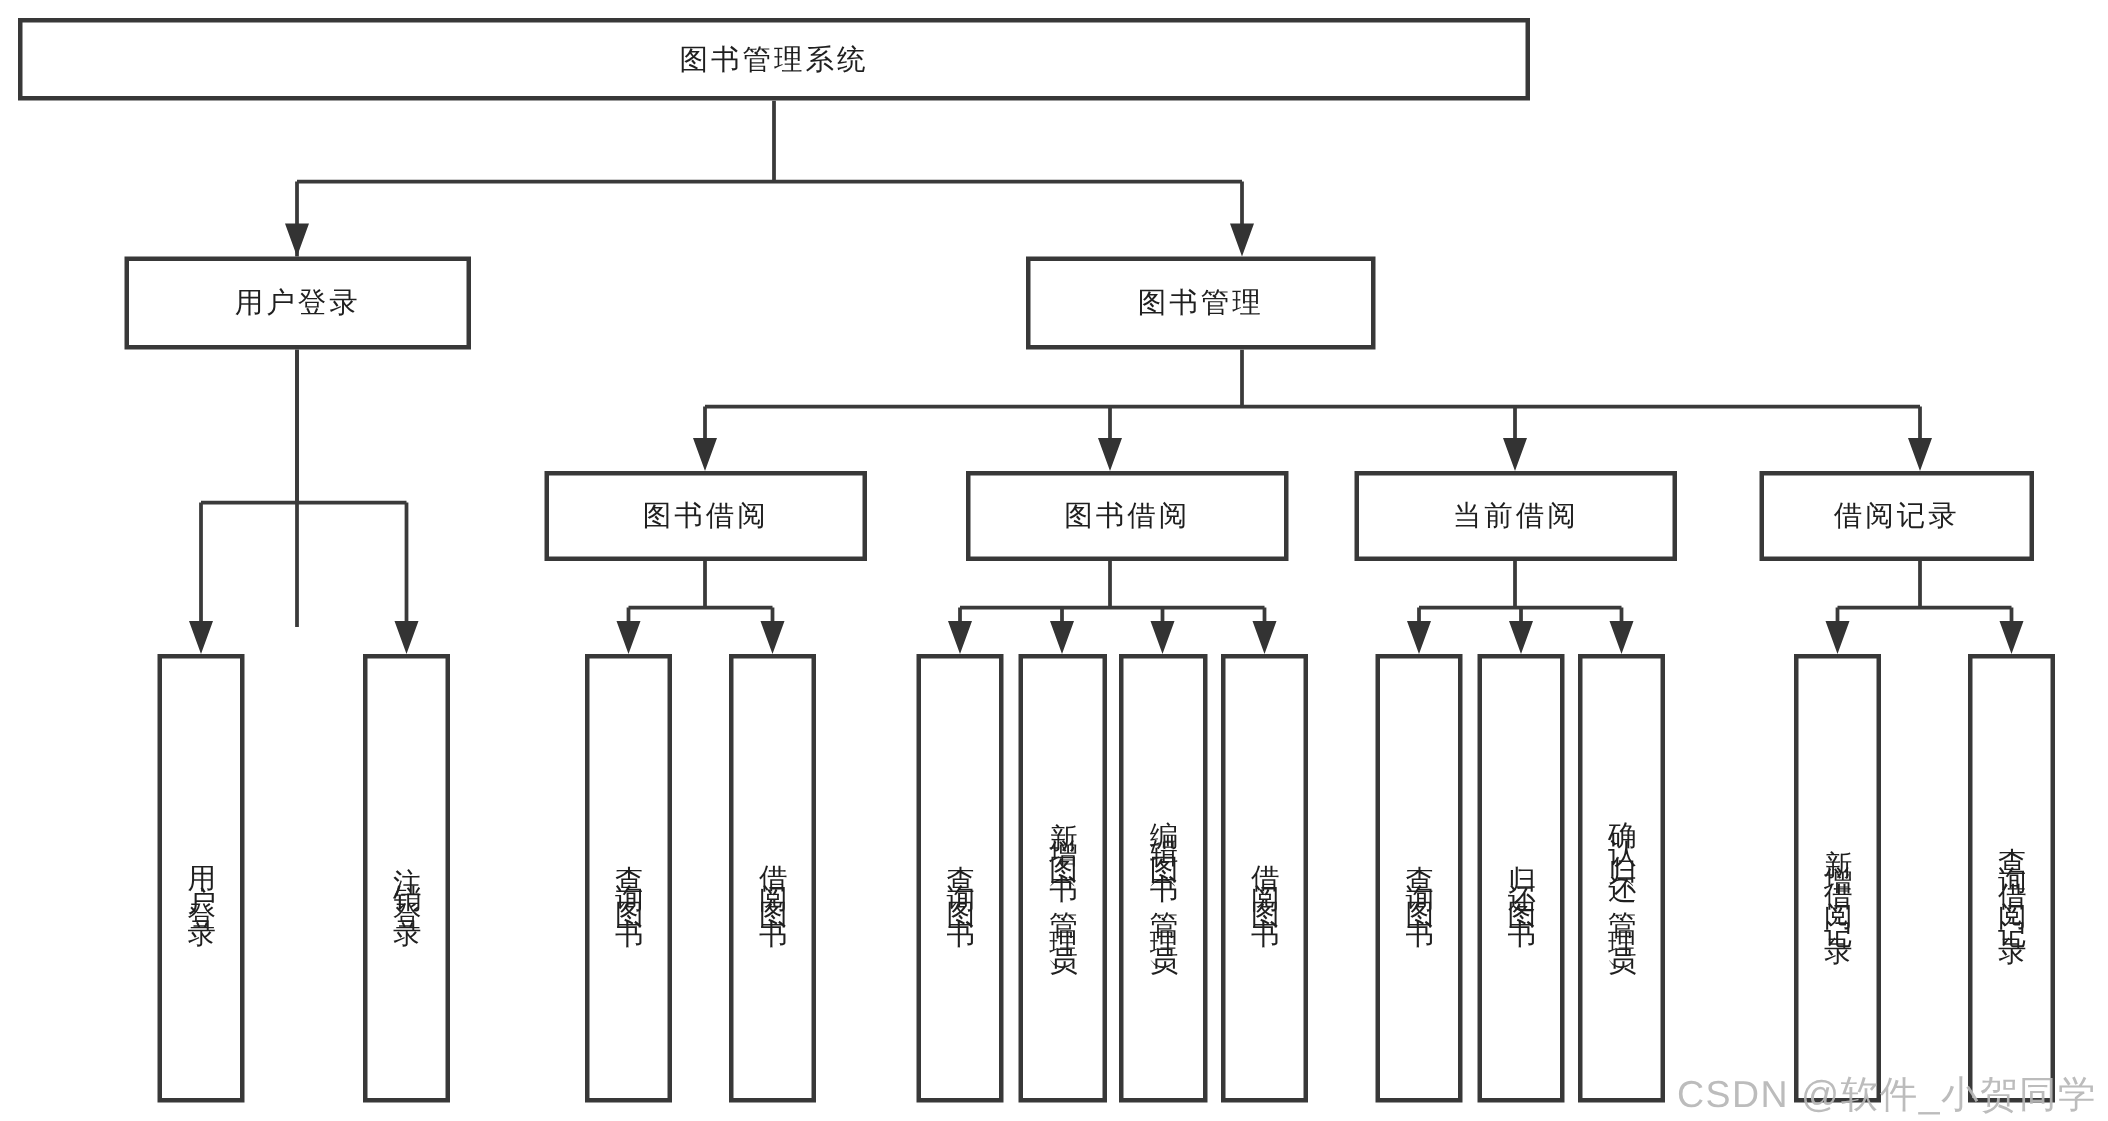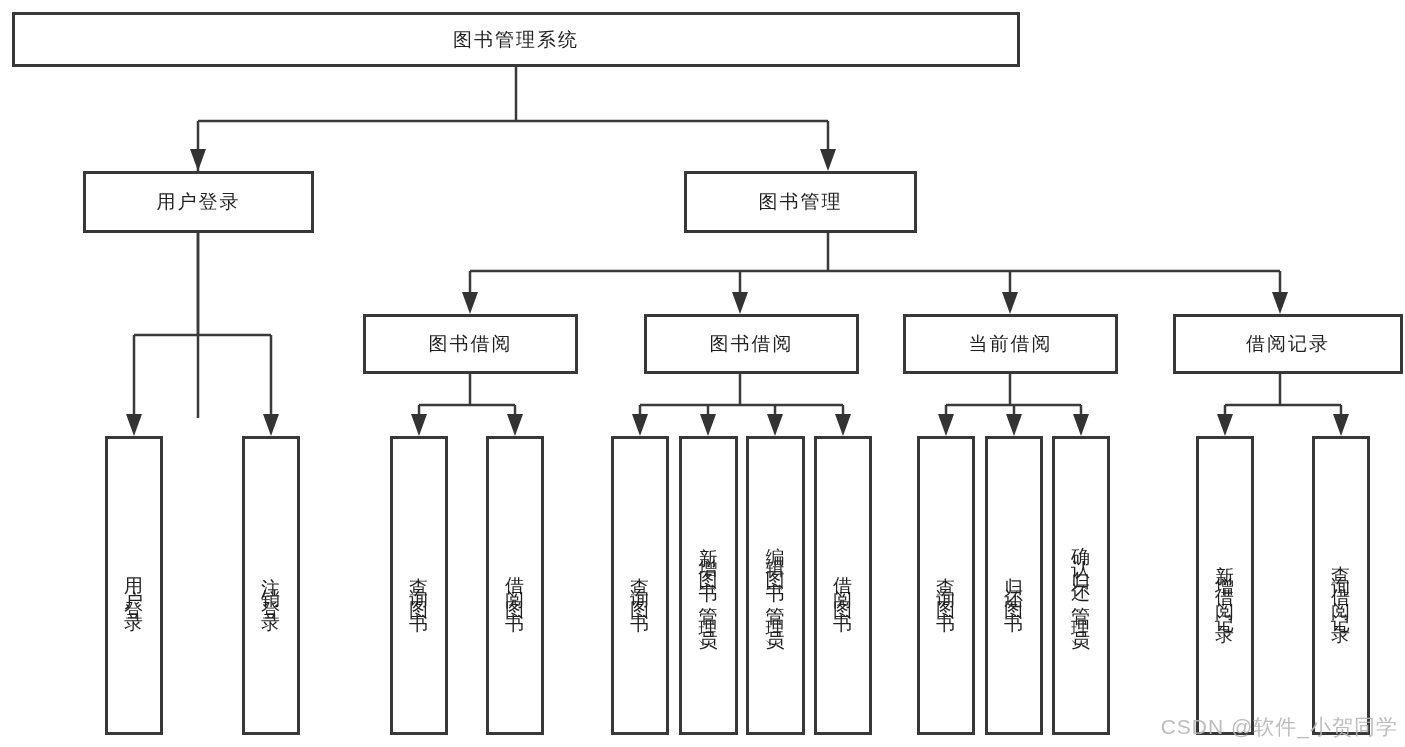--- a/index.html
+++ b/index.html
@@ -20,39 +20,39 @@
   }
   
   .n-root          { left:12px;   top:12px;  width:1008px; height:55px; }
   
   .n-user-login    { left:83px;   top:171px; width:231px;  height:62px; }
   .n-book-mgmt     { left:684px;  top:171px; width:233px;  height:62px; }
   
   .n-new-book      { left:363px;  top:314px; width:215px;  height:60px; }
   .n-book-borrow   { left:633px;  top:314px; width:215px;  height:60px;margin-left:11px; }
   .n-cur-borrow    { left:903px;  top:314px; width:215px;  height:60px;justify-content:center; }
-  .n-borrow-rec    { left:1173px; top:314px; width:230px;  height:60px;justify-content:center; }
+  .n-borrow-rec    { left:1173px; top:314px; width:183px;  height:60px;justify-content:center; }
   
   .leaf            { top:436px; height:299px; width:58px; }
   .l-ul-login      { left:105px; }
   .l-ul-logout     { left:242px; }
   .l-nb-query      { left:390px; }
   .l-nb-borrow     { left:486px; }
   .l-bb-query      { left:611px; }
   .l-bb-add        { left:679px; width:59px; }
   .l-bb-edit       { left:746px; width:59px; }
   .l-bb-borrow     { left:814px; }
   .l-cb-query      { left:917px; }
   .l-cb-return     { left:985px; }
   .l-cb-confirm    { left:1052px; }
   .l-br-add        { left:1196px; }
   .l-br-query      { left:1312px; }
   .watermark {
     position:absolute; right:7px; top:713px; z-index:10;
-    font-size:21px; letter-spacing:1px; color:#b7b7b7; opacity:0.92;
+    font-size:25px; letter-spacing:1px; color:#b7b7b7; opacity:0.92;
     white-space:nowrap;
   }
 </style>
 </head>
 <body>
 
 <div class="stage">
 
   <svg class="wires" viewBox="0 0 1405 747" aria-hidden="true">
     <g stroke="#3a3a3a" stroke-width="2.5" fill="none">

